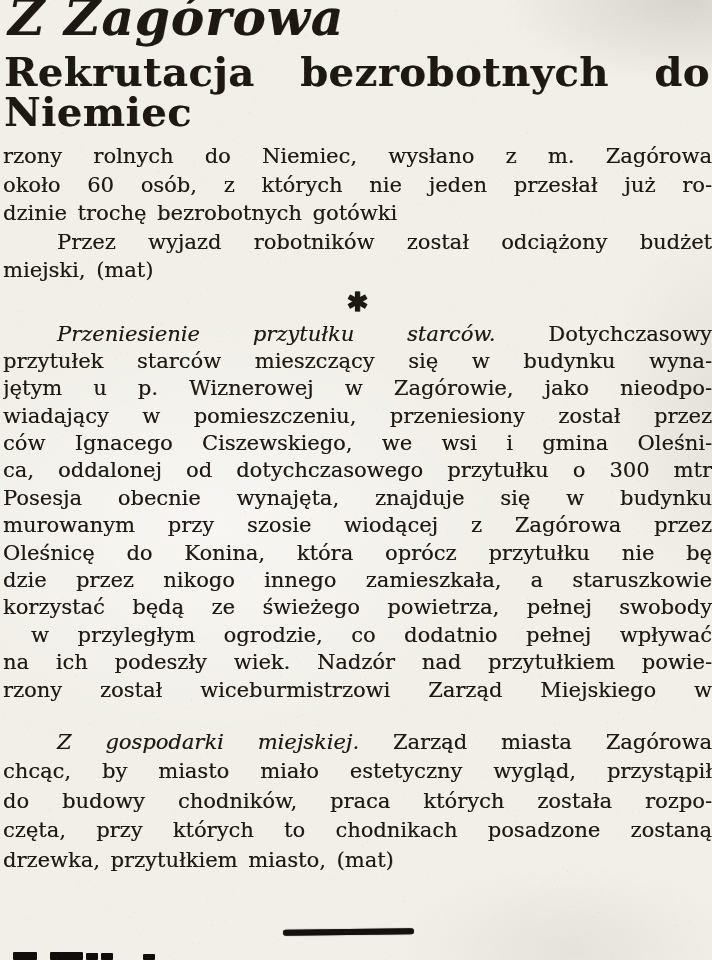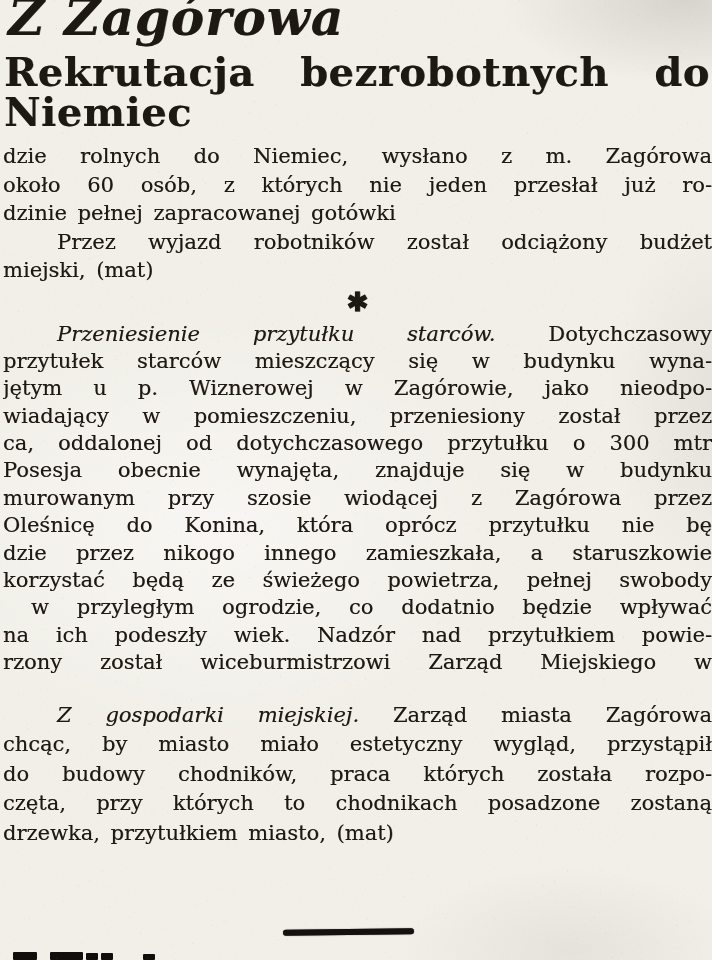--- a/index.html
+++ b/index.html
@@ -68,39 +68,40 @@
 </head>
 <body>
 
 <div class="page">
 
   <h1 class="headline">Z Zagórowa</h1>
   <h2 class="subheadline">Rekrutacja bezrobotnych do Niemiec</h2>
 
   <div class="bodycol">
     <section class="sec sec-a">
-        <div class="line">dzie rolnych do Niemiec, wysłano z m. Zagórowa</div>
+        <div class="line">rzony rolnych do Niemiec, wysłano z m. Zagórowa</div>
         <div class="line">około 60 osób, z których nie jeden przesłał już ro-</div>
-        <div class="line no-j">dzinie pełnej zapracowanej gotówki</div>
+        <div class="line no-j">dzinie trochę bezrobotnych gotówki</div>
         <div class="line ind-large">Przez wyjazd robotników został odciążony budżet</div>
         <div class="line no-j">miejski, (mat)</div>
       </section>
     <div class="asterisk">✱</div>
     <section class="sec sec-b">
         <div class="line ind-large"><span class="lead">Przeniesienie przytułku starców.</span> Dotychczasowy</div>
         <div class="line">przytułek starców mieszczący się w budynku wyna-</div>
         <div class="line">jętym u p. Wiznerowej w Zagórowie, jako nieodpo-</div>
         <div class="line">wiadający w pomieszczeniu, przeniesiony został przez</div>
+        <div class="line">ców Ignacego Ciszewskiego, we wsi i gmina Oleśni-</div>
         <div class="line">ca, oddalonej od dotychczasowego przytułku o 300 mtr</div>
         <div class="line">Posesja obecnie wynajęta, znajduje się w budynku</div>
         <div class="line">murowanym przy szosie wiodącej z Zagórowa przez</div>
         <div class="line">Oleśnicę do Konina, która oprócz przytułku nie bę</div>
         <div class="line">dzie przez nikogo innego zamieszkała, a staruszkowie</div>
         <div class="line">korzystać będą ze świeżego powietrza, pełnej swobody</div>
-        <div class="line ind-small">w przyległym ogrodzie, co dodatnio będzie wpływać</div>
+        <div class="line ind-small">w przyległym ogrodzie, co dodatnio pełnej wpływać</div>
         <div class="line">na ich podeszły wiek. Nadzór nad przytułkiem powie-</div>
         <div class="line">rzony został wiceburmistrzowi Zarząd Miejskiego w</div>
       </section>
     <section class="sec sec-c">
         <div class="line ind-large"><span class="lead">Z gospodarki miejskiej.</span> Zarząd miasta Zagórowa</div>
         <div class="line">chcąc, by miasto miało estetyczny wygląd, przystąpił</div>
         <div class="line">do budowy chodników, praca których została rozpo-</div>
         <div class="line">częta, przy których to chodnikach posadzone zostaną</div>
         <div class="line no-j">drzewka, przytułkiem miasto, (mat)</div>
       </section>

